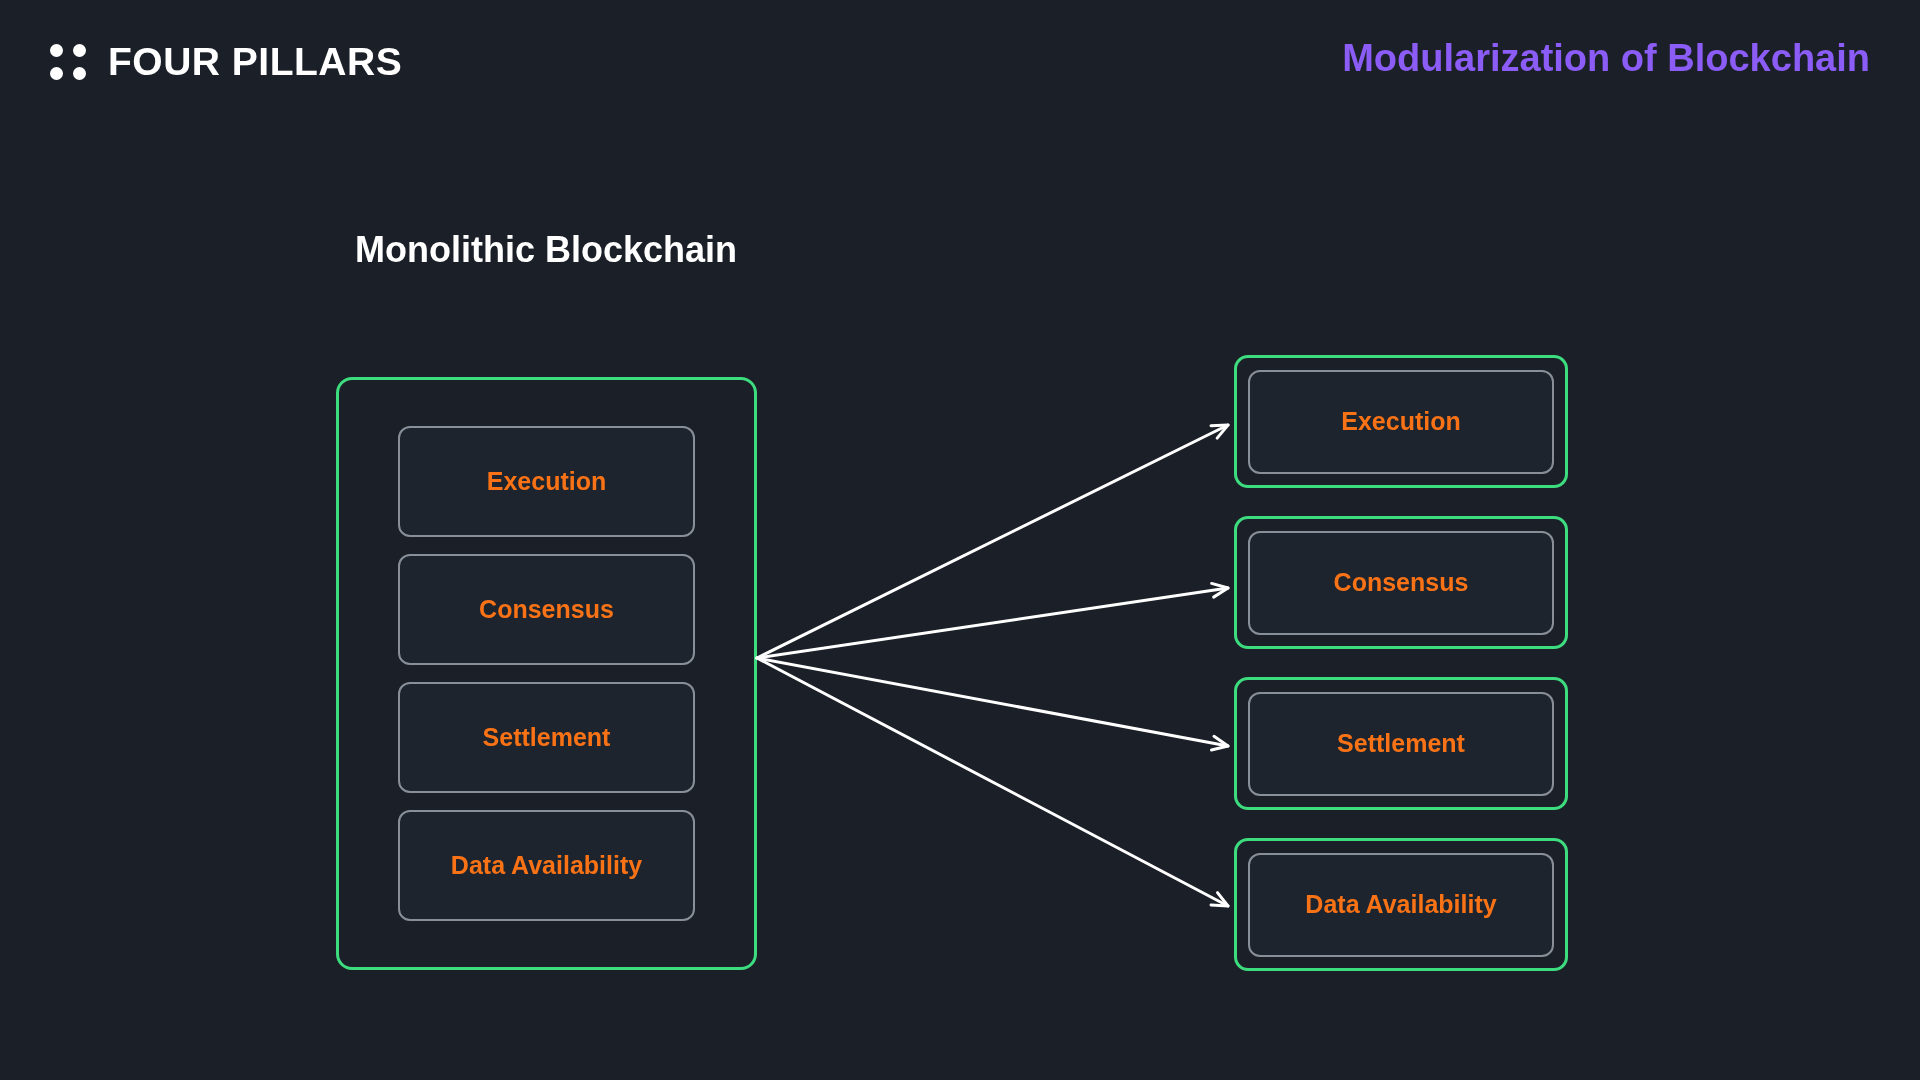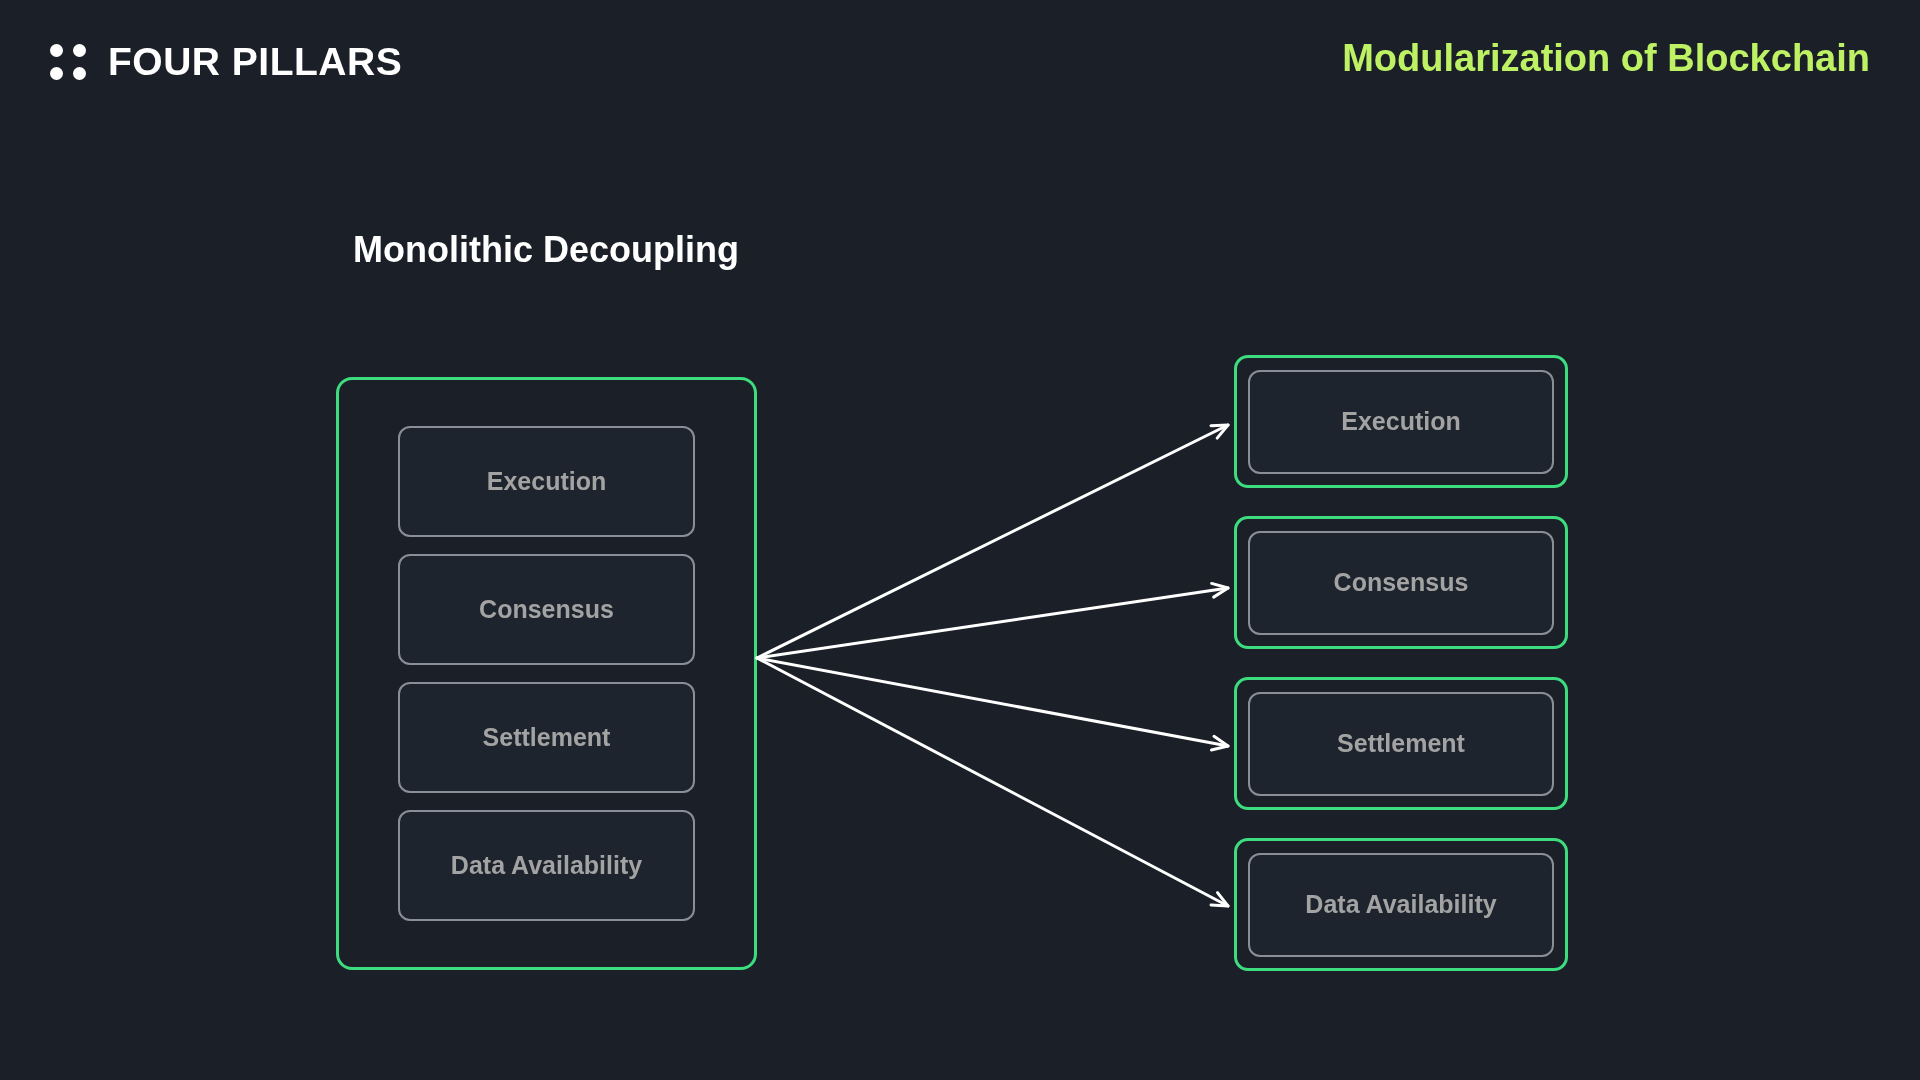--- a/index.html
+++ b/index.html
@@ -51,21 +51,21 @@
     font-weight: bold;
     letter-spacing: 0.5px;
     line-height: 1;
     white-space: nowrap;
   }
 
   .deck-title {
     position: absolute;
     right: 50px;
     top: 38px;
-    color: #bef264;
+    color: #8b5cf6;
     font-size: 38px;
     font-weight: bold;
     line-height: 1.1;
     white-space: nowrap;
     text-align: right;
   }
 
   
   .col-heading {
     position: absolute;
@@ -103,21 +103,21 @@
     background: #1e242d;
     display: flex;
     align-items: center;
     justify-content: center;
   }
   .mono-container .layer-box {
     width: 297px;
     height: 111px;
   }
   .layer-label {
-    color: #a3a3a3;
+    color: #f97316;
     font-size: 25px;
     font-weight: bold;
     line-height: 1;
     white-space: nowrap;
   }
 
   
   .decoupled-col {
     position: absolute;
     left: 1234px;
@@ -160,21 +160,21 @@
       <span class="brand-dot"></span>
       <span class="brand-dot"></span>
       <span class="brand-dot"></span>
       <span class="brand-dot"></span>
     </div>
     <div class="brand-name">FOUR PILLARS</div>
   </div>
 
   <div class="deck-title">Modularization of Blockchain</div>
 
-  <div class="col-heading left">Monolithic Decoupling</div>
+  <div class="col-heading left">Monolithic Blockchain</div>
 
   <div class="mono-container">
     <div class="layer-box">
       <span class="layer-label">Execution</span>
     </div>
     <div class="layer-box">
       <span class="layer-label">Consensus</span>
     </div>
     <div class="layer-box">
       <span class="layer-label">Settlement</span>

